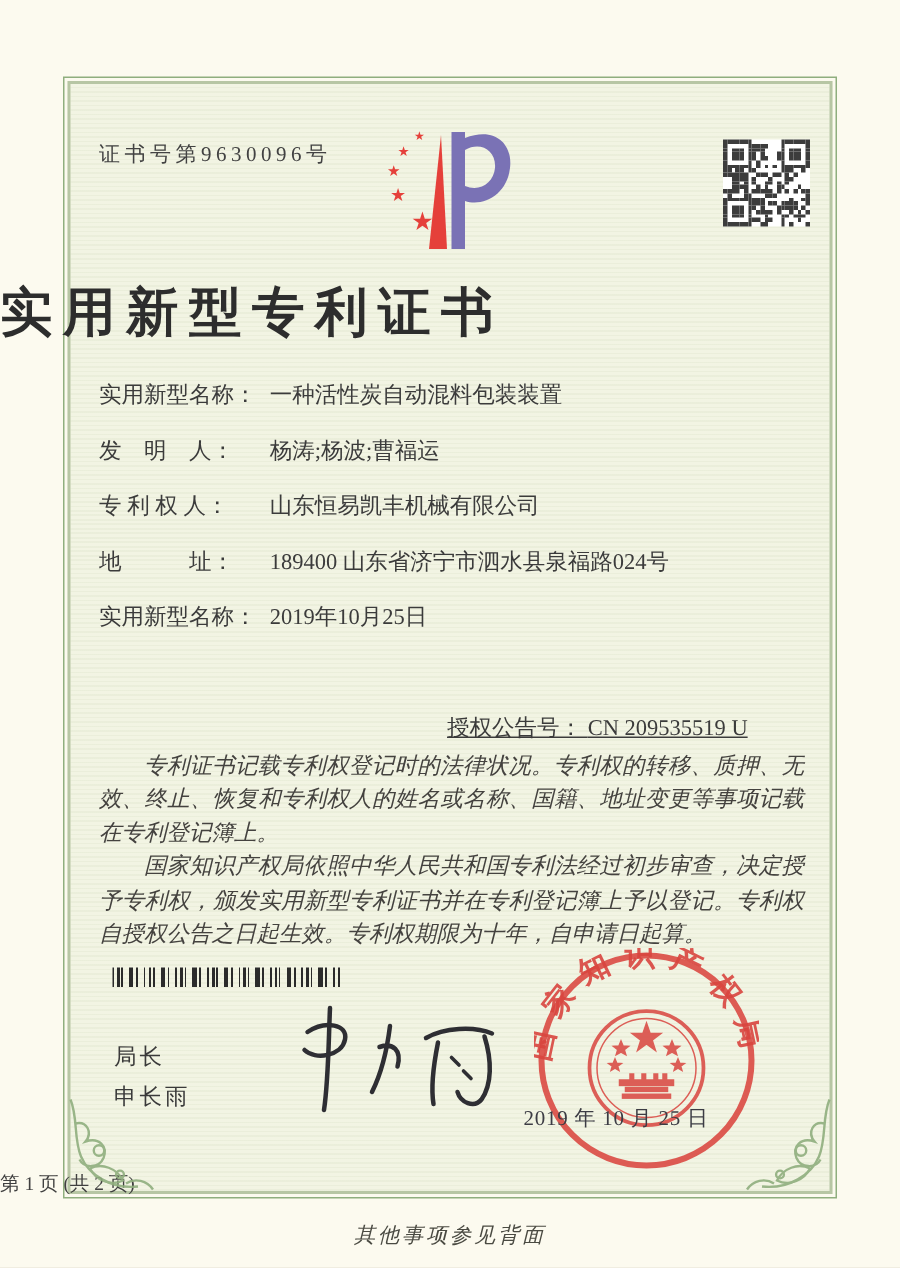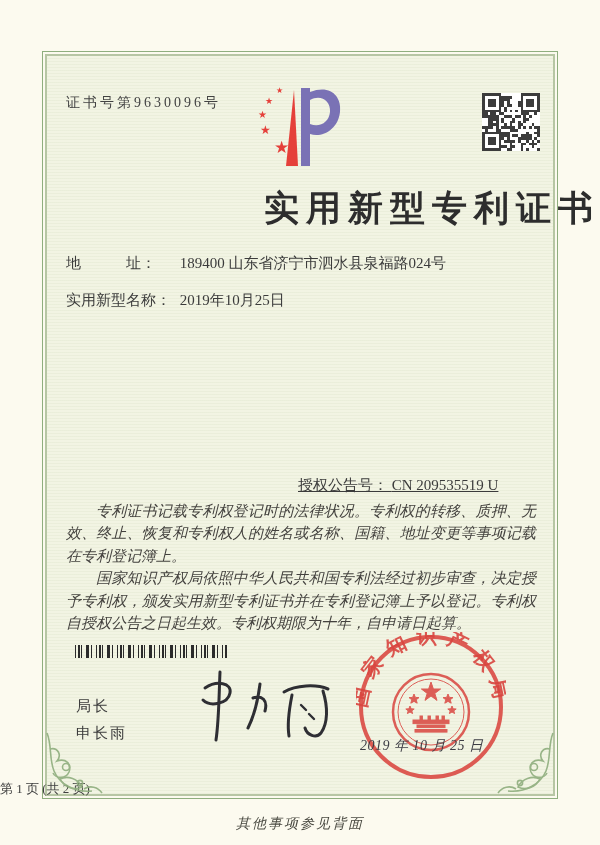--- a/index.html
+++ b/index.html
@@ -20,21 +20,21 @@
       repeating-linear-gradient(0deg, rgba(150,170,120,0.08) 0 1px, rgba(0,0,0,0) 1px 3px),
       #f2f4e3;
   }
   .cert-no{
     position:absolute;left:66px;top:94px;font-size:14px;letter-spacing:3px;color:#424242;
   }
   
   .logo{position:absolute;left:248px;top:84px;width:96px;height:86px;}
   .logo .star{position:absolute;color:var(--logo-red,#e5403a);line-height:1;}
   .cert-title{
-    position:absolute;left:0;top:185px;width:100%;text-align:right;
+    position:absolute;left:0;top:185px;width:100%;text-align:left;
     font-size:35px;font-weight:bold;letter-spacing:7px;color:#2d2d2d;
   }
   .qr{position:absolute;left:482px;top:93px;width:58px;height:58px;background:#fff;
       display:grid;grid-template-columns:repeat(21,1fr);grid-template-rows:repeat(21,1fr);}
   .qr div{background:transparent;}
   .qr div.on{background:#3c3c3c;}
   
   .fields{position:absolute;left:66px;top:254px;width:470px;font-size:15px;color:#3b3b3b;}
   .field-row{height:37px;white-space:nowrap;}
   .field-label{display:inline-block;min-width:110px;}
@@ -47,28 +47,28 @@
   }
   .law p{margin:0;text-indent:2em;}
   
   .barcode{
     position:absolute;left:75px;top:645px;width:153px;height:13px;
     background:
       repeating-linear-gradient(90deg,#2b2b2b 0 1px,transparent 1px 3px,#2b2b2b 3px 5px,transparent 5px 6px,#2b2b2b 6px 7px,transparent 7px 11px,#2b2b2b 11px 14px,transparent 14px 16px,#2b2b2b 16px 17px,transparent 17px 21px);
   }
   .signer{
     position:absolute;left:76px;top:692px;font-size:15px;color:#3a3a3a;
-    font-family:Liberation Sans, sans-serif;line-height:27px;letter-spacing:2px;
+    font-family:Liberation Serif, serif;line-height:27px;letter-spacing:2px;
   }
   .signature{position:absolute;left:192px;top:660px;}
   
   .seal{position:absolute;left:356px;top:632px;width:150px;height:150px;}
   .seal-date{
-    position:absolute;left:360px;top:737px;width:130px;font-size:14px;color:#3c3c44;
-    letter-spacing:0.5px;z-index:5;font-style:italic;
+    position:absolute;left:349px;top:737px;width:130px;font-size:14px;color:#3c3c44;
+    letter-spacing:0.5px;z-index:5;
   }
   .page-number{
     position:absolute;left:0;top:780px;width:100%;text-align:left;font-size:13px;color:#3f3f3f;
   }
   .back-note{
     position:absolute;left:0;top:815px;width:100%;text-align:center;
     font-size:14px;font-style:italic;color:#4a4a42;letter-spacing:2px;
   }
   .ornament{position:absolute;bottom:48px;}
   .ornament.left{left:44px;}
@@ -537,20 +537,32 @@
       <div class="on"></div>
       <div></div>
       <div></div>
       <div></div>
       <div class="on"></div>
     </div>
 
   <div class="cert-title">实用新型专利证书</div>
 
   <div class="fields">
+    <div class="field-row">
+      <span class="field-label">实用新型名称：</span>
+      <span class="field-value">一种活性炭自动混料包装装置</span>
+    </div>
+    <div class="field-row">
+      <span class="field-label">发　明　人：</span>
+      <span class="field-value">杨涛;杨波;曹福运</span>
+    </div>
+    <div class="field-row">
+      <span class="field-label">专 利 权 人：</span>
+      <span class="field-value">山东恒易凯丰机械有限公司</span>
+    </div>
     <div class="field-row">
       <span class="field-label">地　　　址：</span>
       <span class="field-value">189400 山东省济宁市泗水县泉福路024号</span>
     </div>
     <div class="field-row">
       <span class="field-label">实用新型名称：</span>
       <span class="field-value">2019年10月25日</span>
       <span class="grant-pair">
         <span>授权公告号：</span>
         <span>CN 209535519 U</span>

